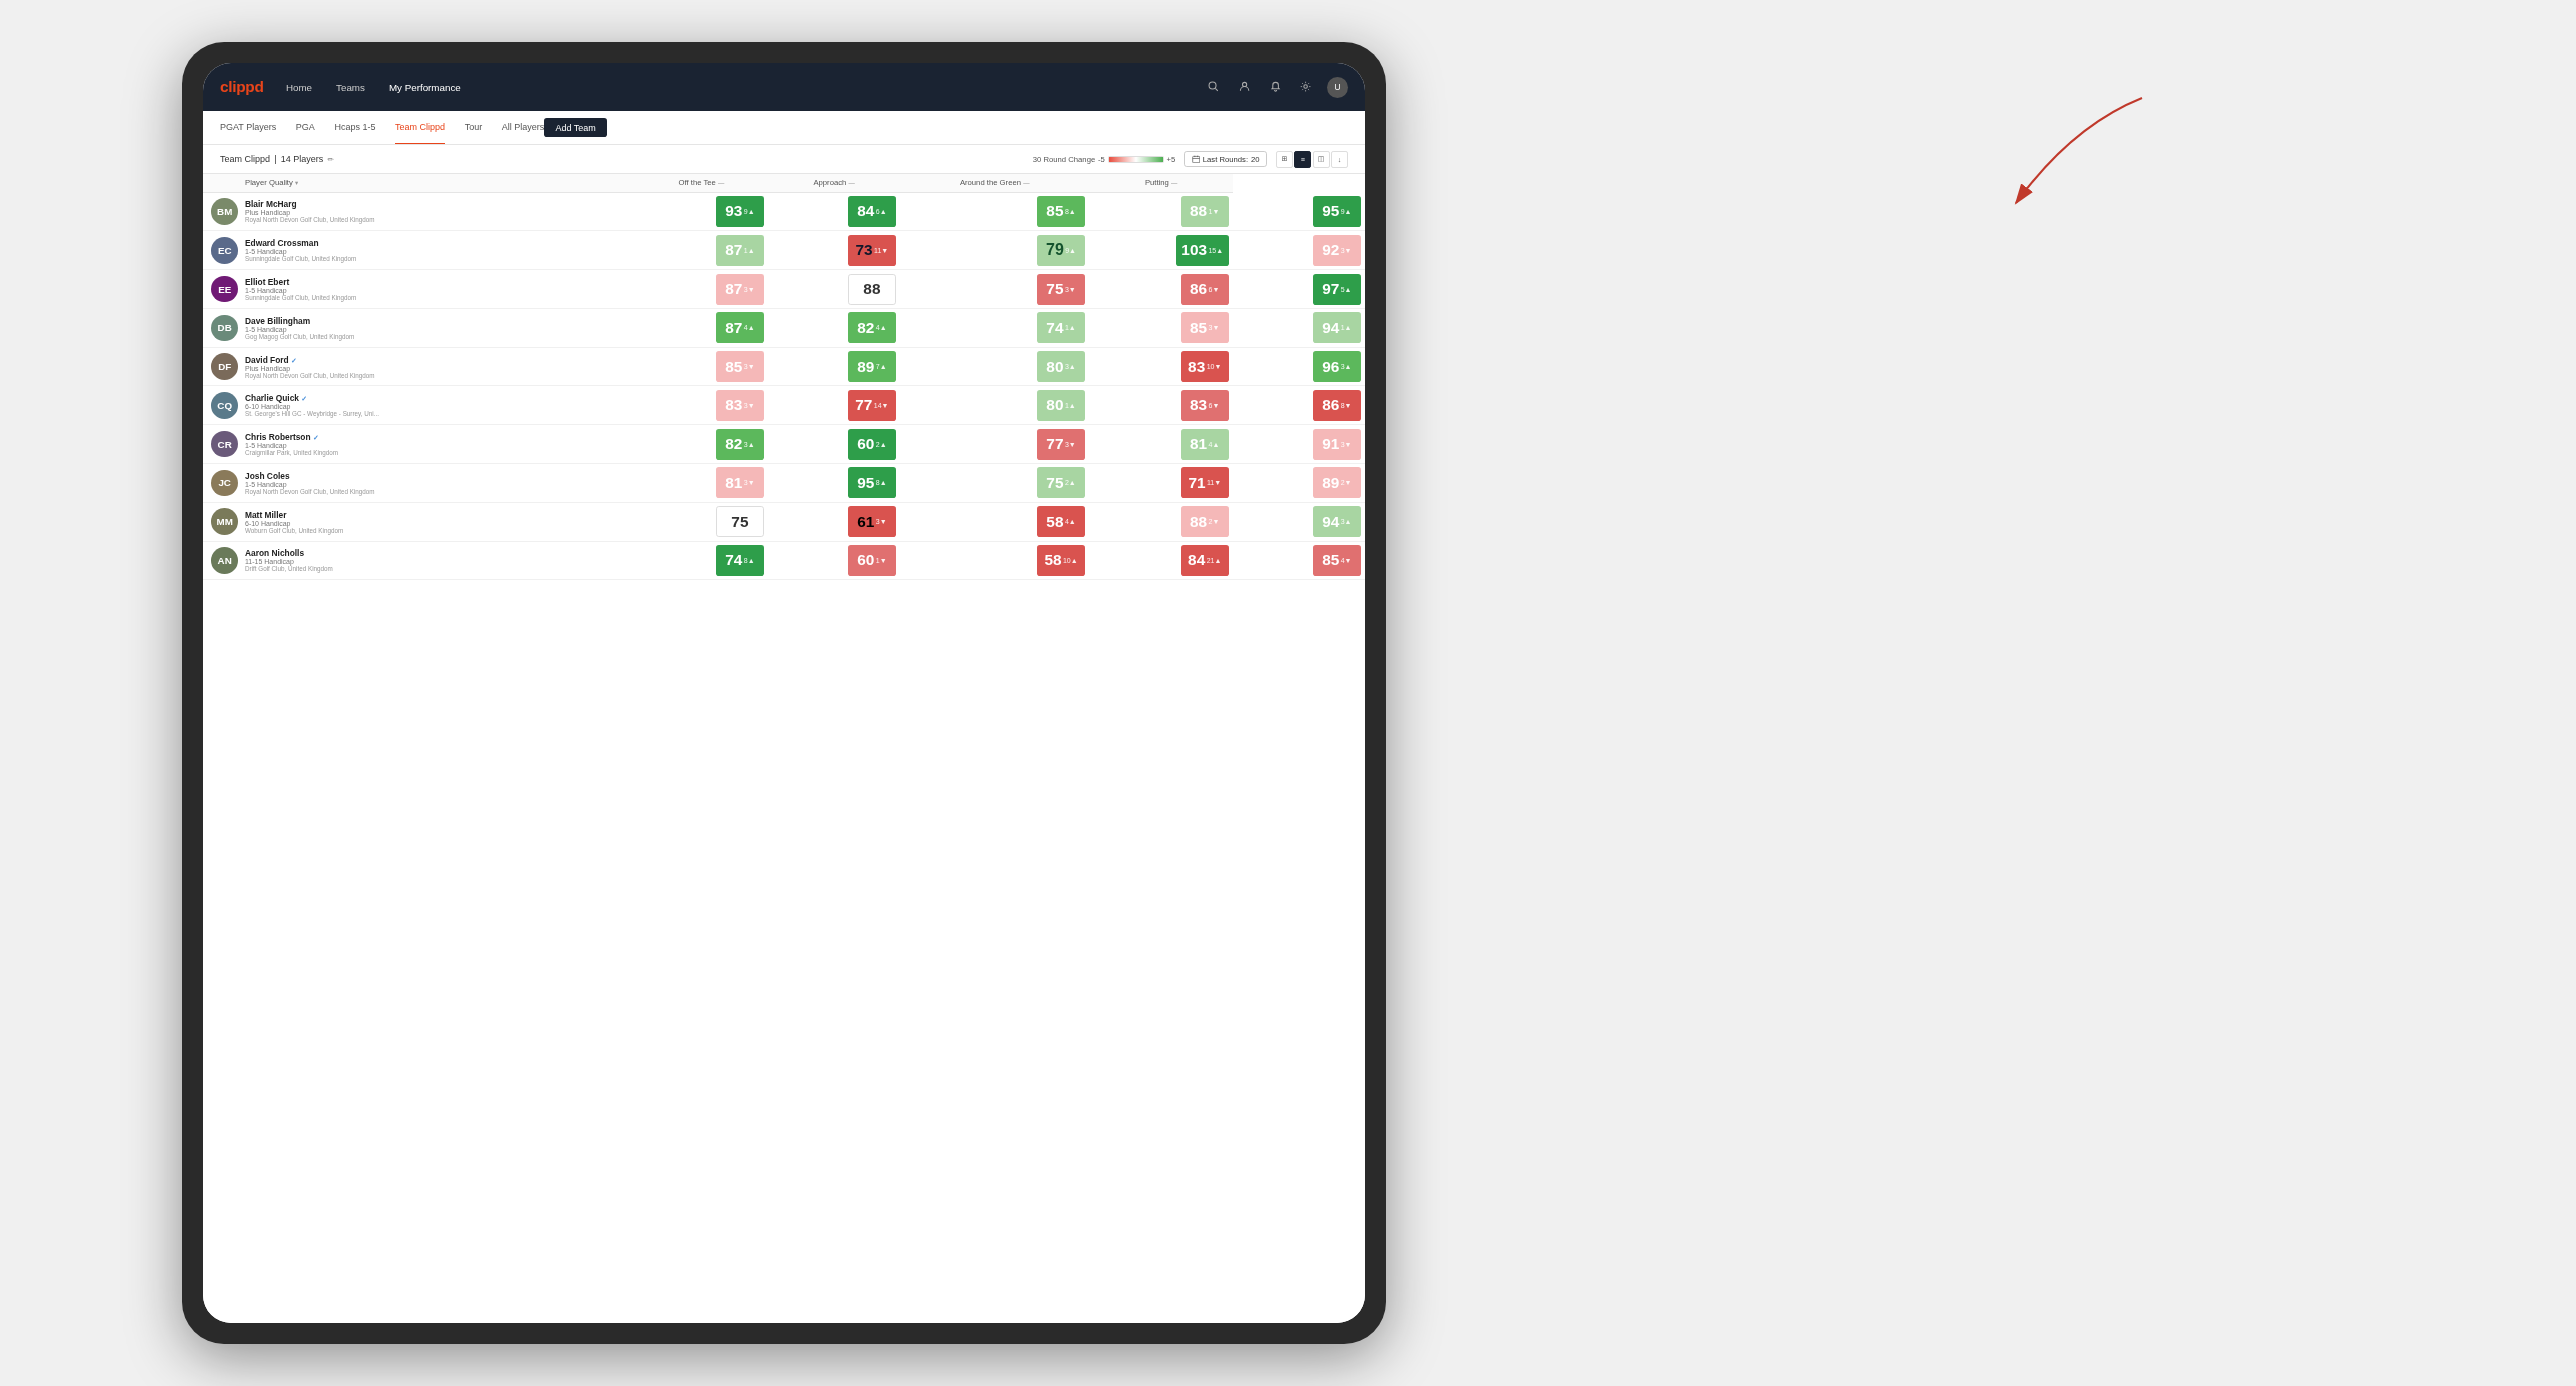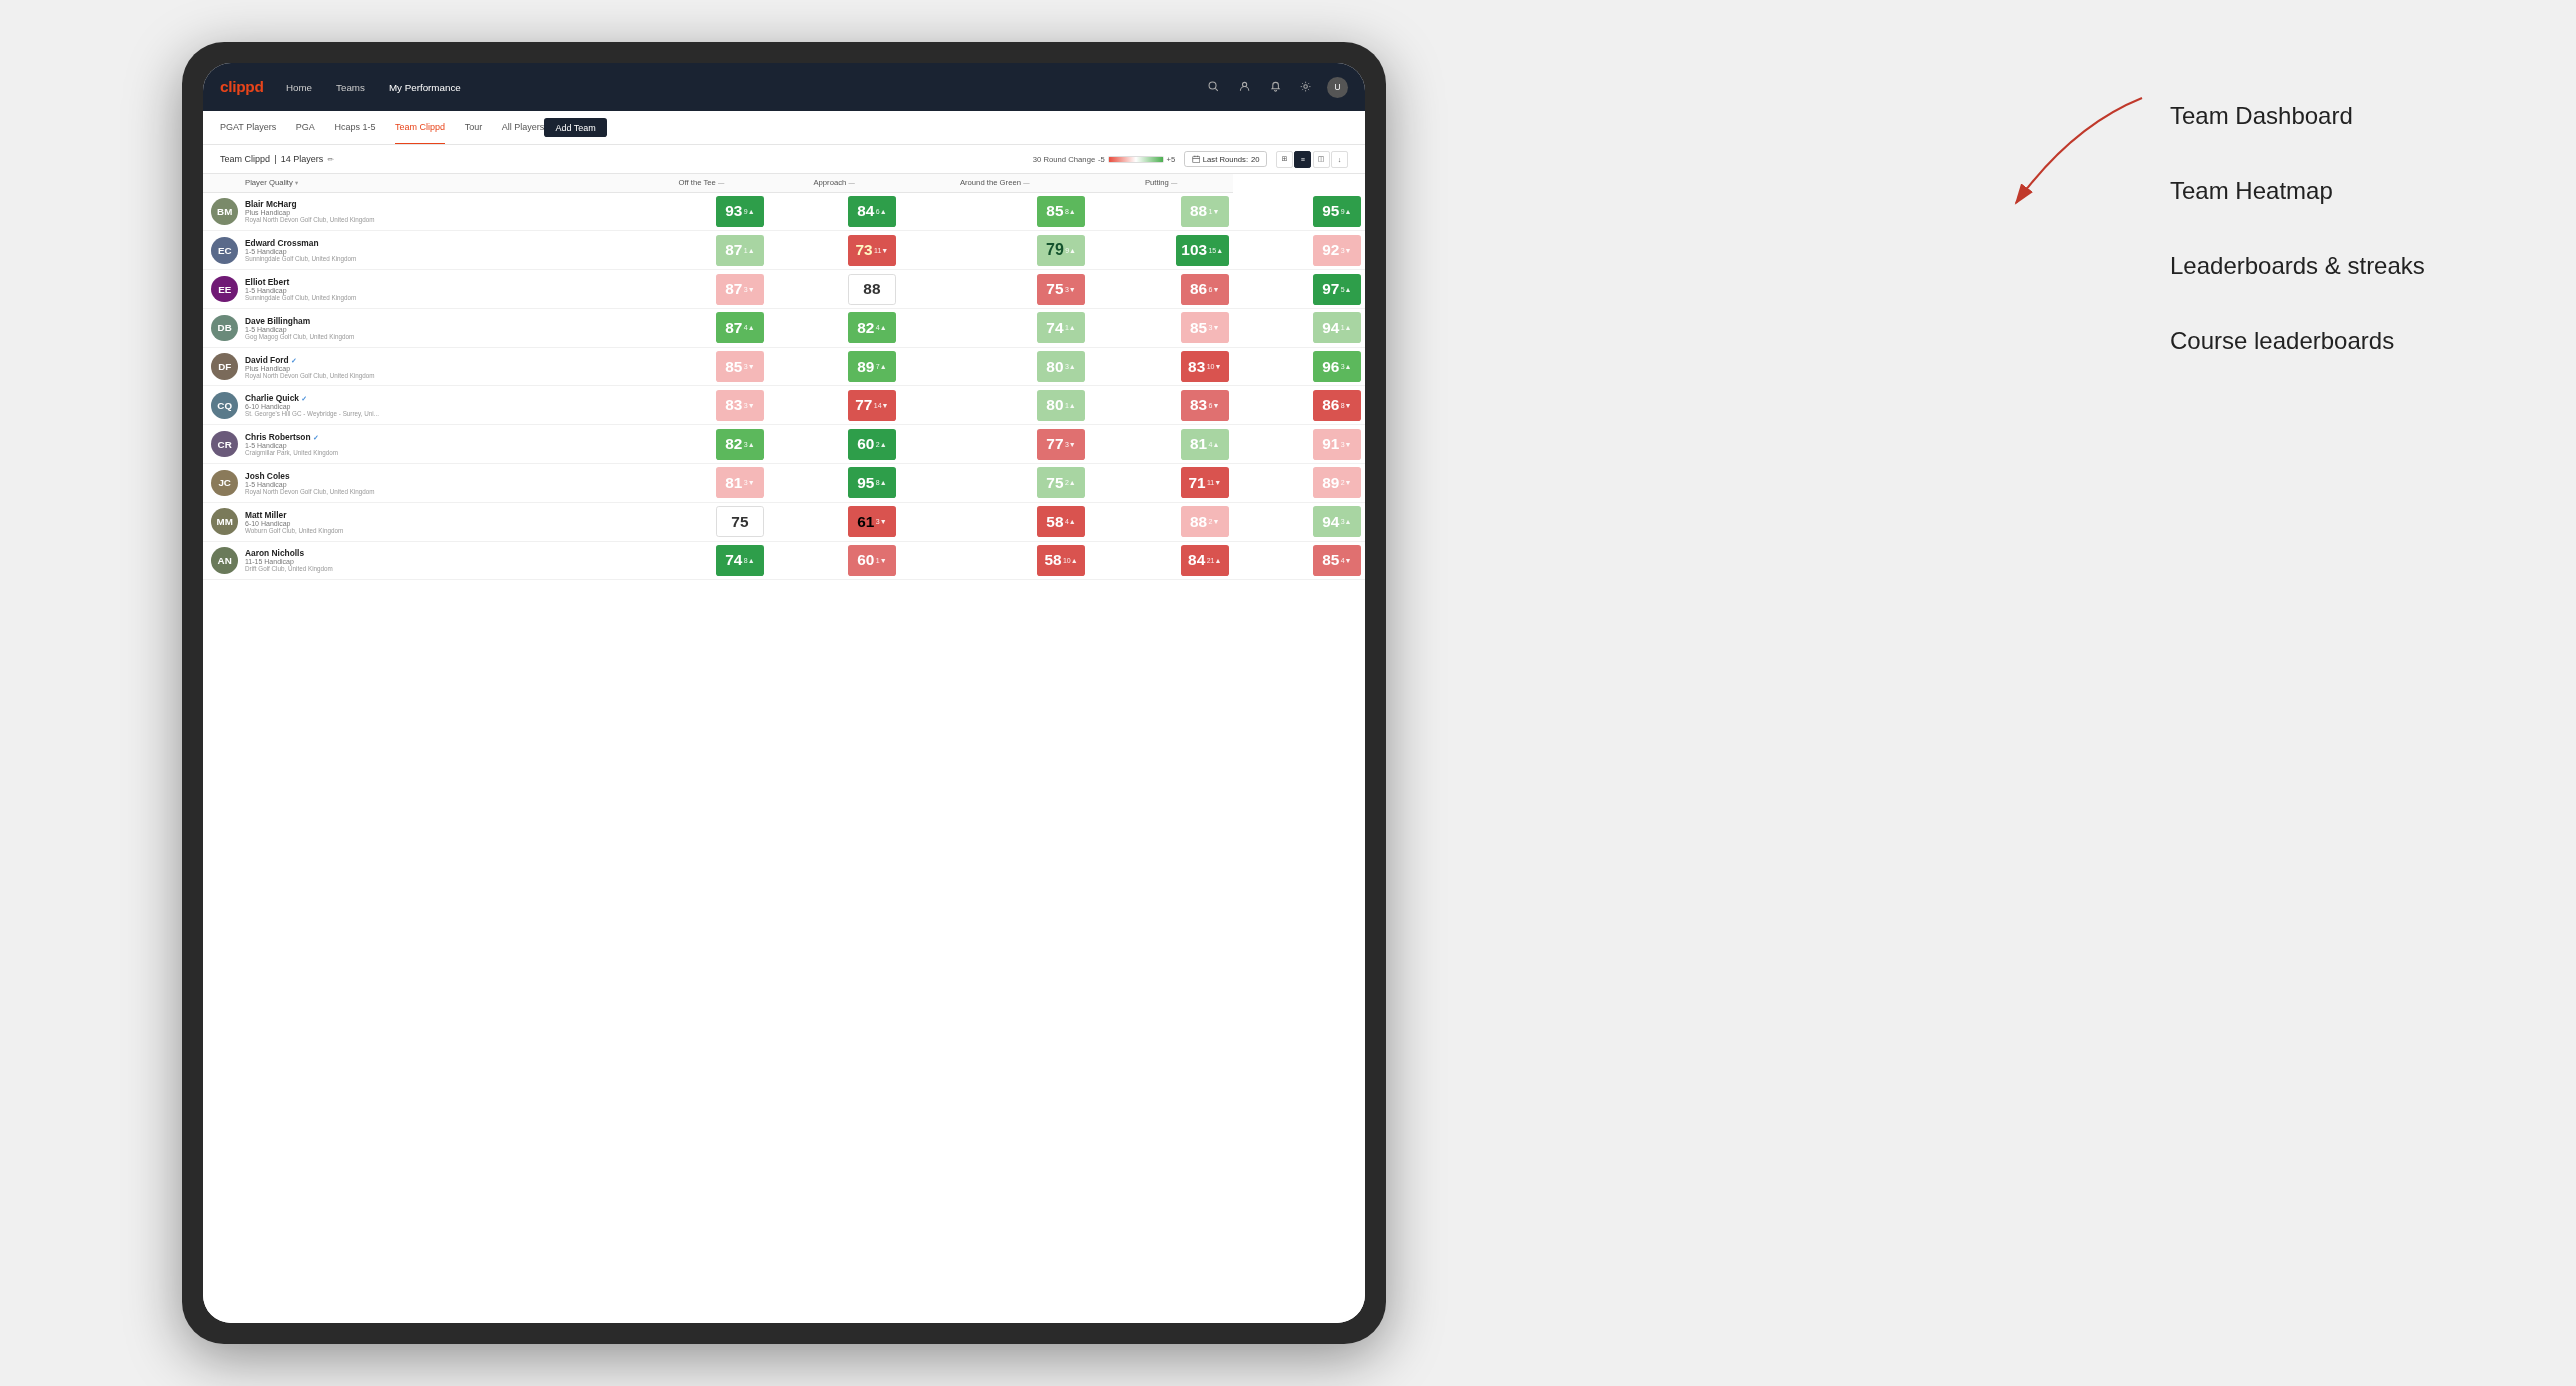--- a/index.html
+++ b/index.html
@@ -345,26 +345,20 @@
     }
     .verified-icon {
       font-size: 7px;
       color: #4a90d9;
     }
   </style>
 </head>
 <body>
 
 <div class="annotation-area">
-  <div class="annotation-list">
-    <div class="annotation-item">Team Dashboard</div>
-    <div class="annotation-item">Team Heatmap</div>
-    <div class="annotation-item">Leaderboards &amp; streaks</div>
-    <div class="annotation-item">Course leaderboards</div>
-  </div>
 </div>
 
 <svg class="arrow-svg" viewBox="0 0 340 200">
   <defs>
     <marker id="arrowhead" markerWidth="10" markerHeight="7" refX="9" refY="3.5" orient="auto">
       <polygon points="0 0, 10 3.5, 0 7" fill="#c0392b"></polygon>
     </marker>
   </defs>
   <path d="M 300 10 Q 200 50 120 160" stroke="#c0392b" stroke-width="3" fill="none" marker-end="url(#arrowhead)"></path>
 </svg>
@@ -533,21 +527,21 @@
     </div>
   </td>
               <td class="score-cell">
       <div class="score-box" style="background:#a8d5a2;">
         <span class="score-main " style="color:#fff; font-size:15.4px; font-weight:700;">87</span>
         <span class="score-change up" style="color:rgba(255,255,255,0.9); font-size:7px;">1▲</span>
       </div>
     </td>
               <td class="score-cell">
       <div class="score-box" style="background:#d9534f;">
-        <span class="score-main " style="color:#fef9c3; font-size:15.4px; font-weight:700;">73</span>
+        <span class="score-main " style="color:#0f172a; font-size:15.4px; font-weight:700;">73</span>
         <span class="score-change down" style="color:rgba(255,255,255,0.9); font-size:7px;">11▼</span>
       </div>
     </td>
               <td class="score-cell">
       <div class="score-box" style="background:#a8d5a2;">
         <span class="score-main " style="color:#14532d; font-size:16px; font-weight:700;">79</span>
         <span class="score-change up" style="color:rgba(255,255,255,0.9); font-size:7px;">9▲</span>
       </div>
     </td>
               <td class="score-cell">

